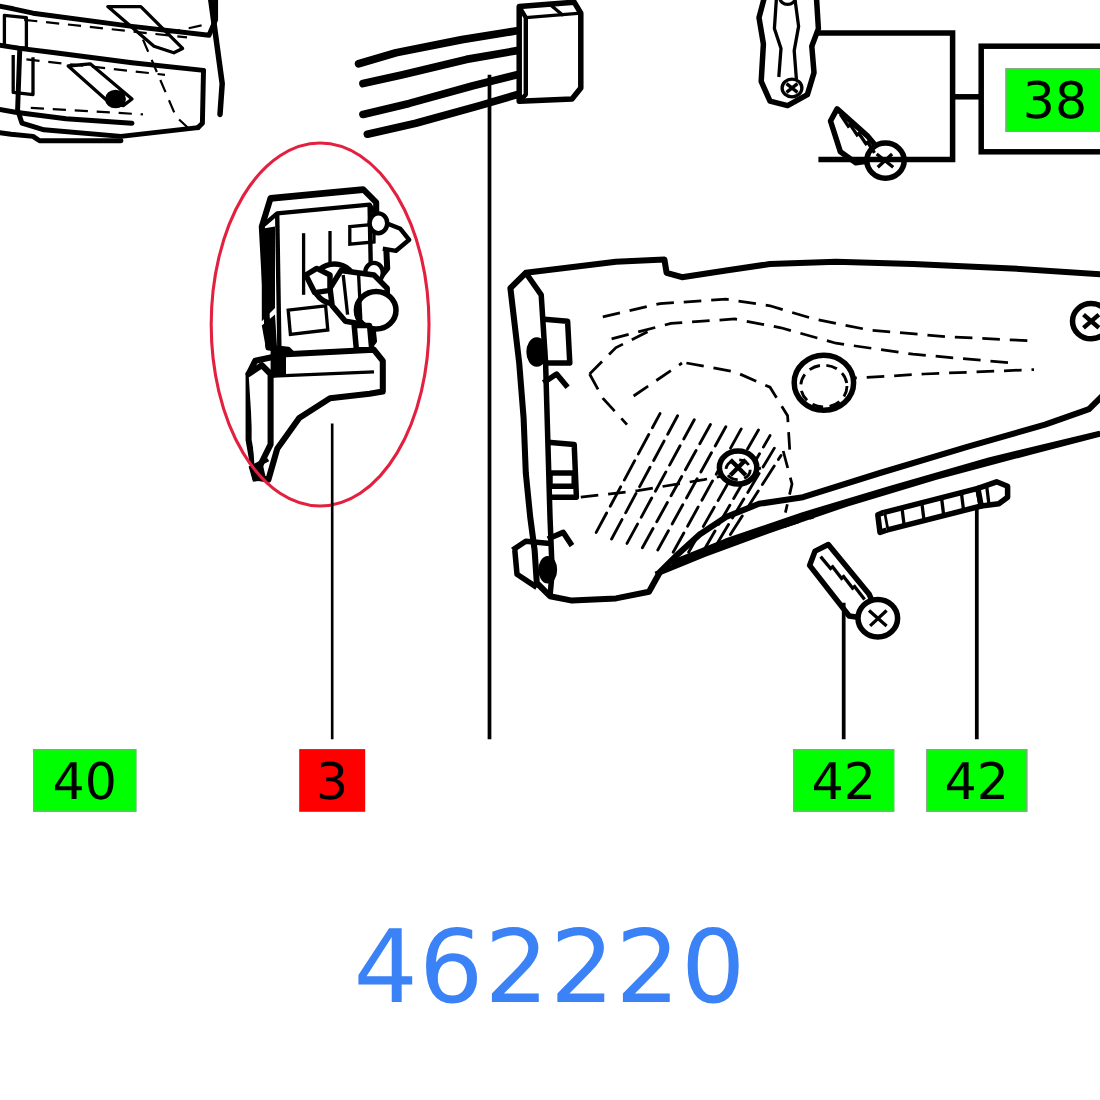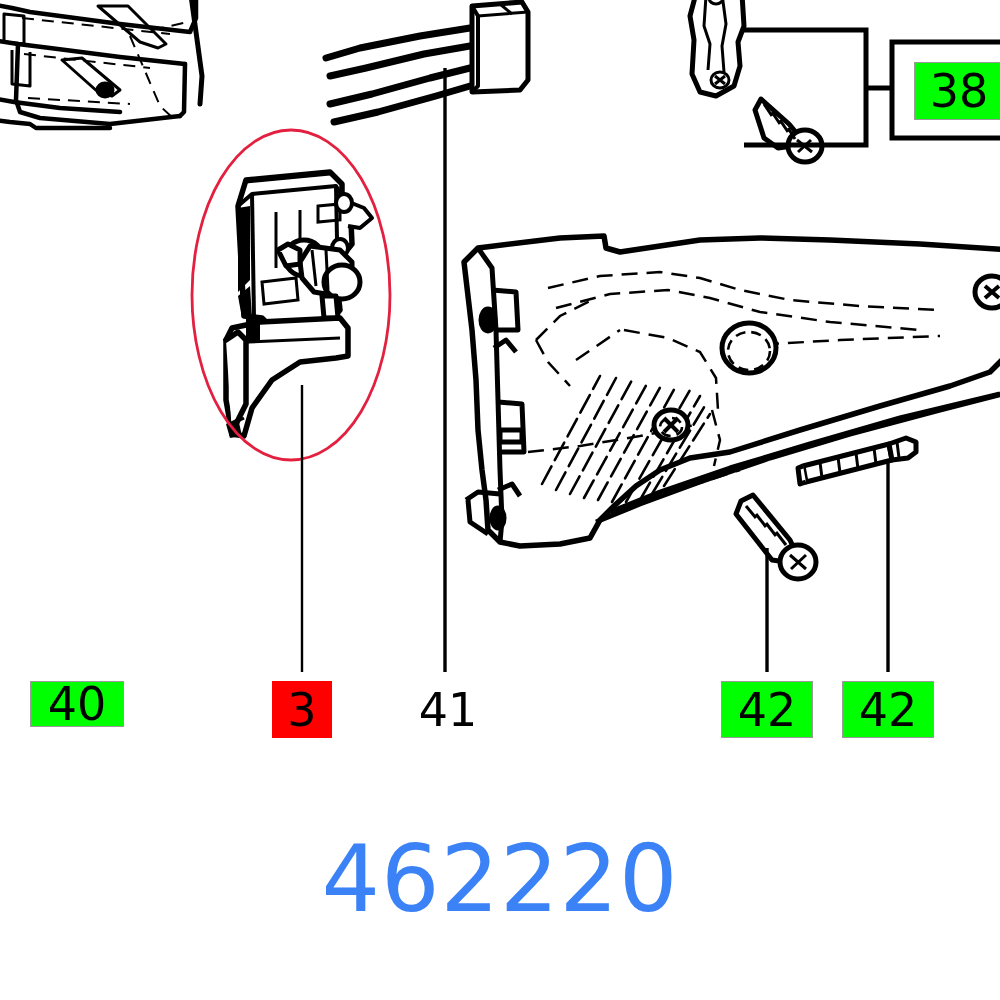--- a/index.html
+++ b/index.html
@@ -239,25 +239,24 @@
     <ellipse cx="291" cy="295" rx="99" ry="165" fill="none" stroke="#e3203f" stroke-width="2.8"></ellipse>
 
     <g stroke="#000" fill="none" stroke-linecap="butt">
       <line x1="302" y1="385" x2="302" y2="672" stroke-width="2.4"></line>
       <line x1="445" y1="68" x2="445" y2="672" stroke-width="3.4"></line>
       <line x1="767" y1="548" x2="767" y2="672" stroke-width="3.4"></line>
       <line x1="888" y1="462" x2="888" y2="672" stroke-width="3.4"></line>
     </g>
   </svg>
 
-  <div class="callout green boxed" style="left:30px;top:681px;width:94px;height:46px;font-size:46px;">40</div>
+  <div class="callout green boxed" style="left:30px;top:681px;width:94px;height:57px;font-size:46px;">40</div>
 
   <div class="callout red" style="left:272px;top:681px;width:60px;height:57px;font-size:46px;">3</div>
 
-  <div class="callout plain" style="left:412px;top:681px;width:72px;height:57px;font-size:46px;">41</div>
 
   <div class="callout green boxed" style="left:721px;top:681px;width:92px;height:57px;font-size:46px;">42</div>
 
   <div class="callout green boxed" style="left:842px;top:681px;width:92px;height:57px;font-size:46px;">42</div>
 
   <div class="callout green boxed" style="left:914px;top:62px;width:90px;height:58px;font-size:46px;">38</div>
 
   <div id="partnumber">462220</div>
 
 </div>

